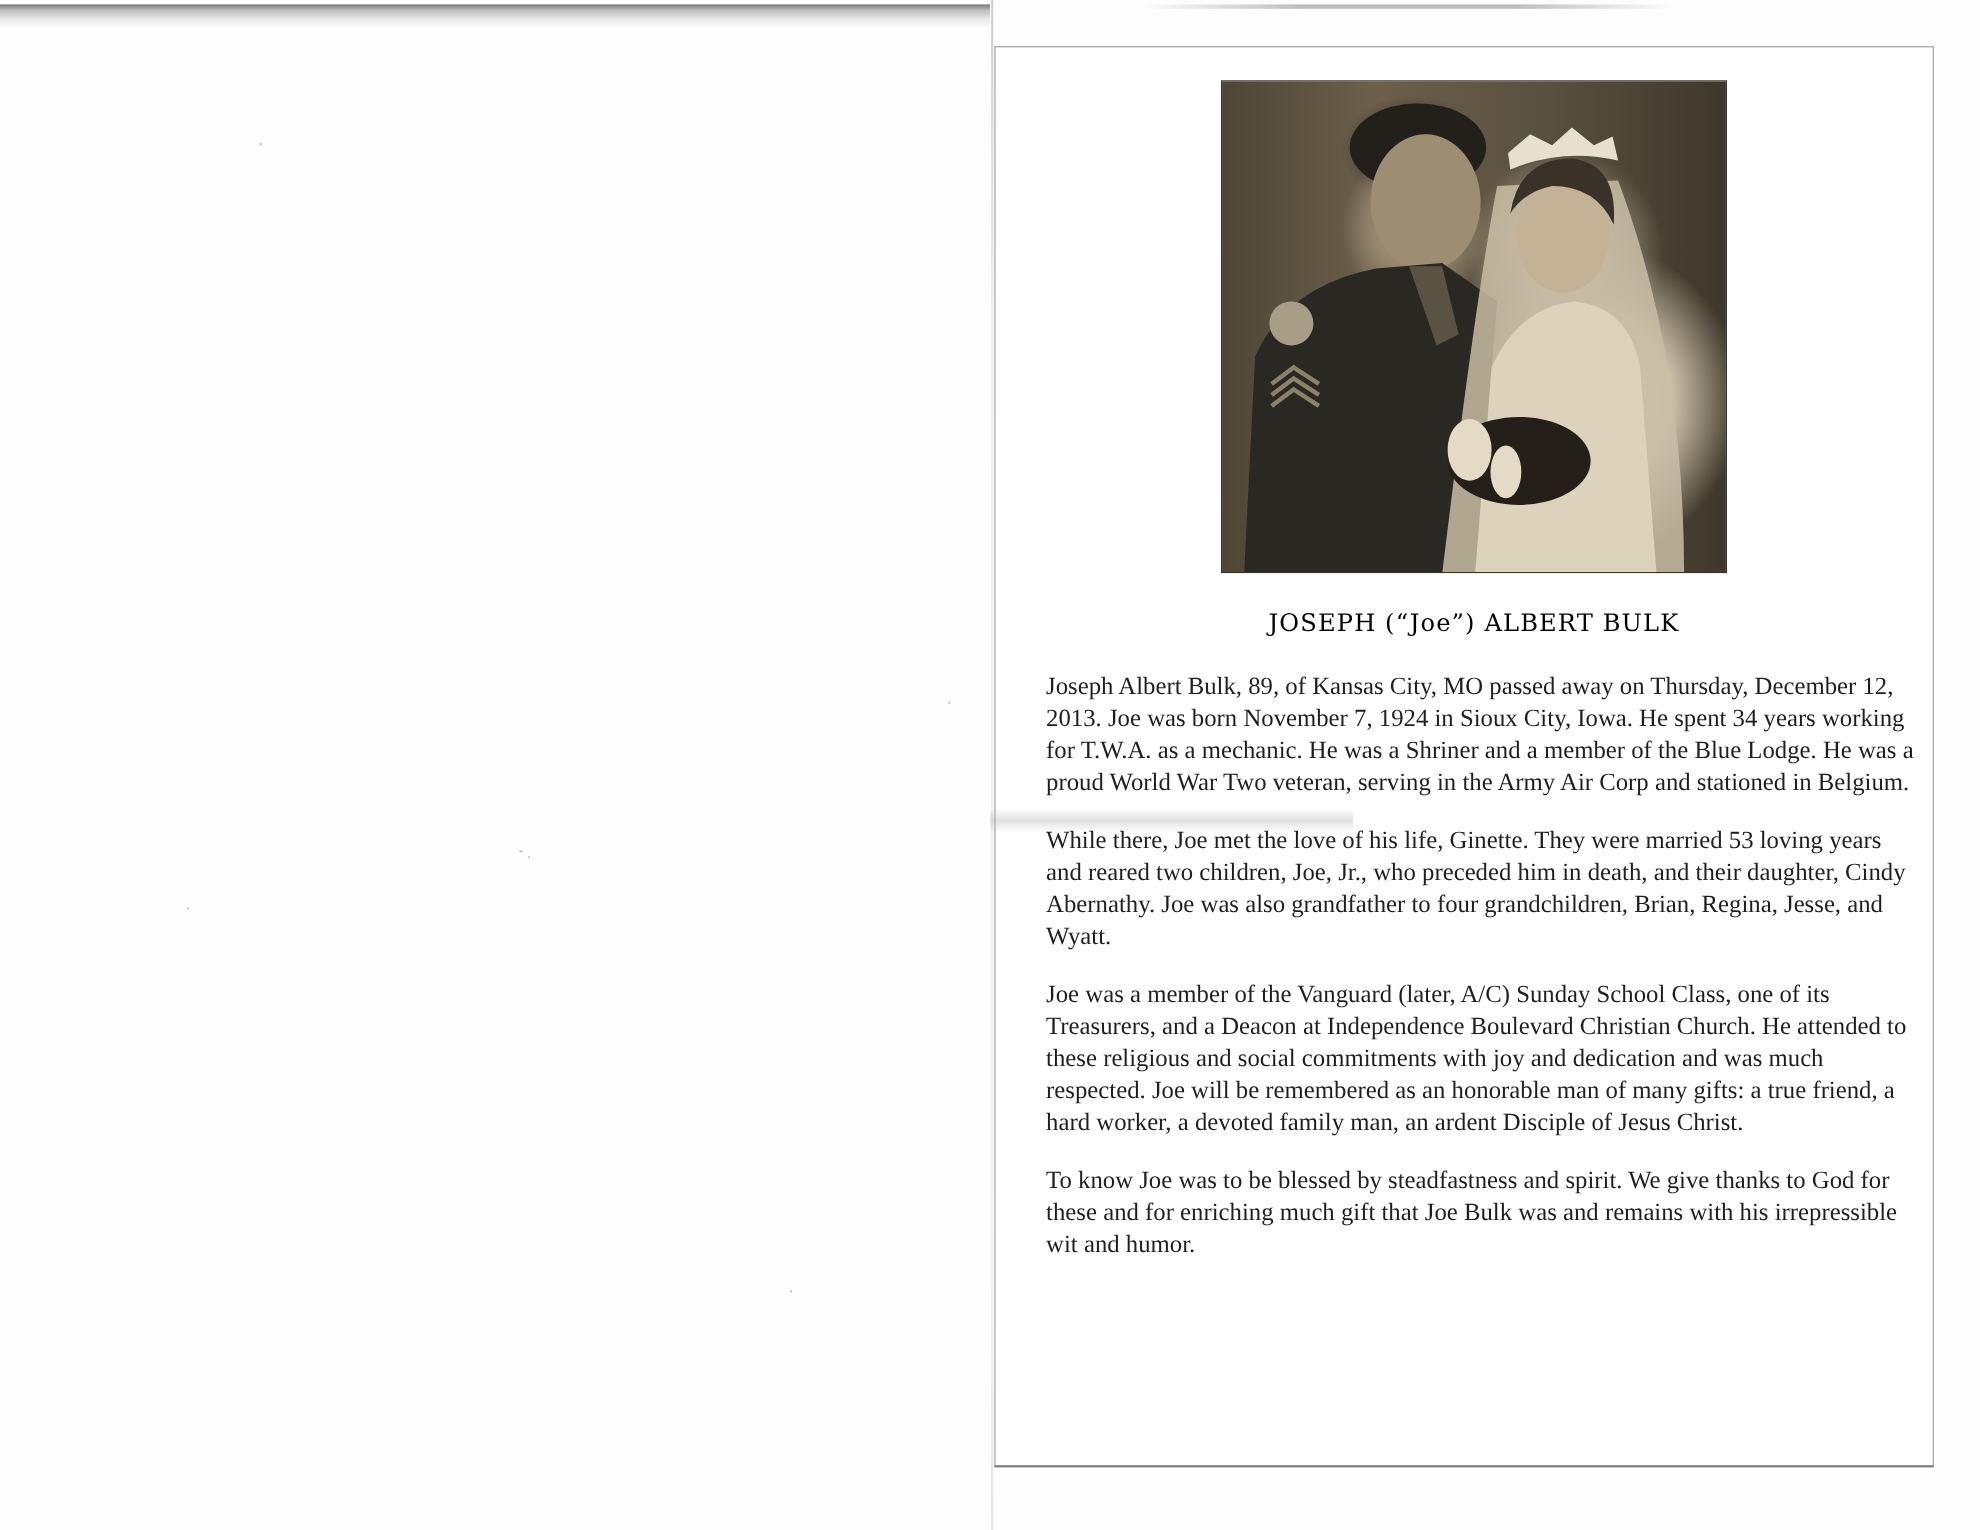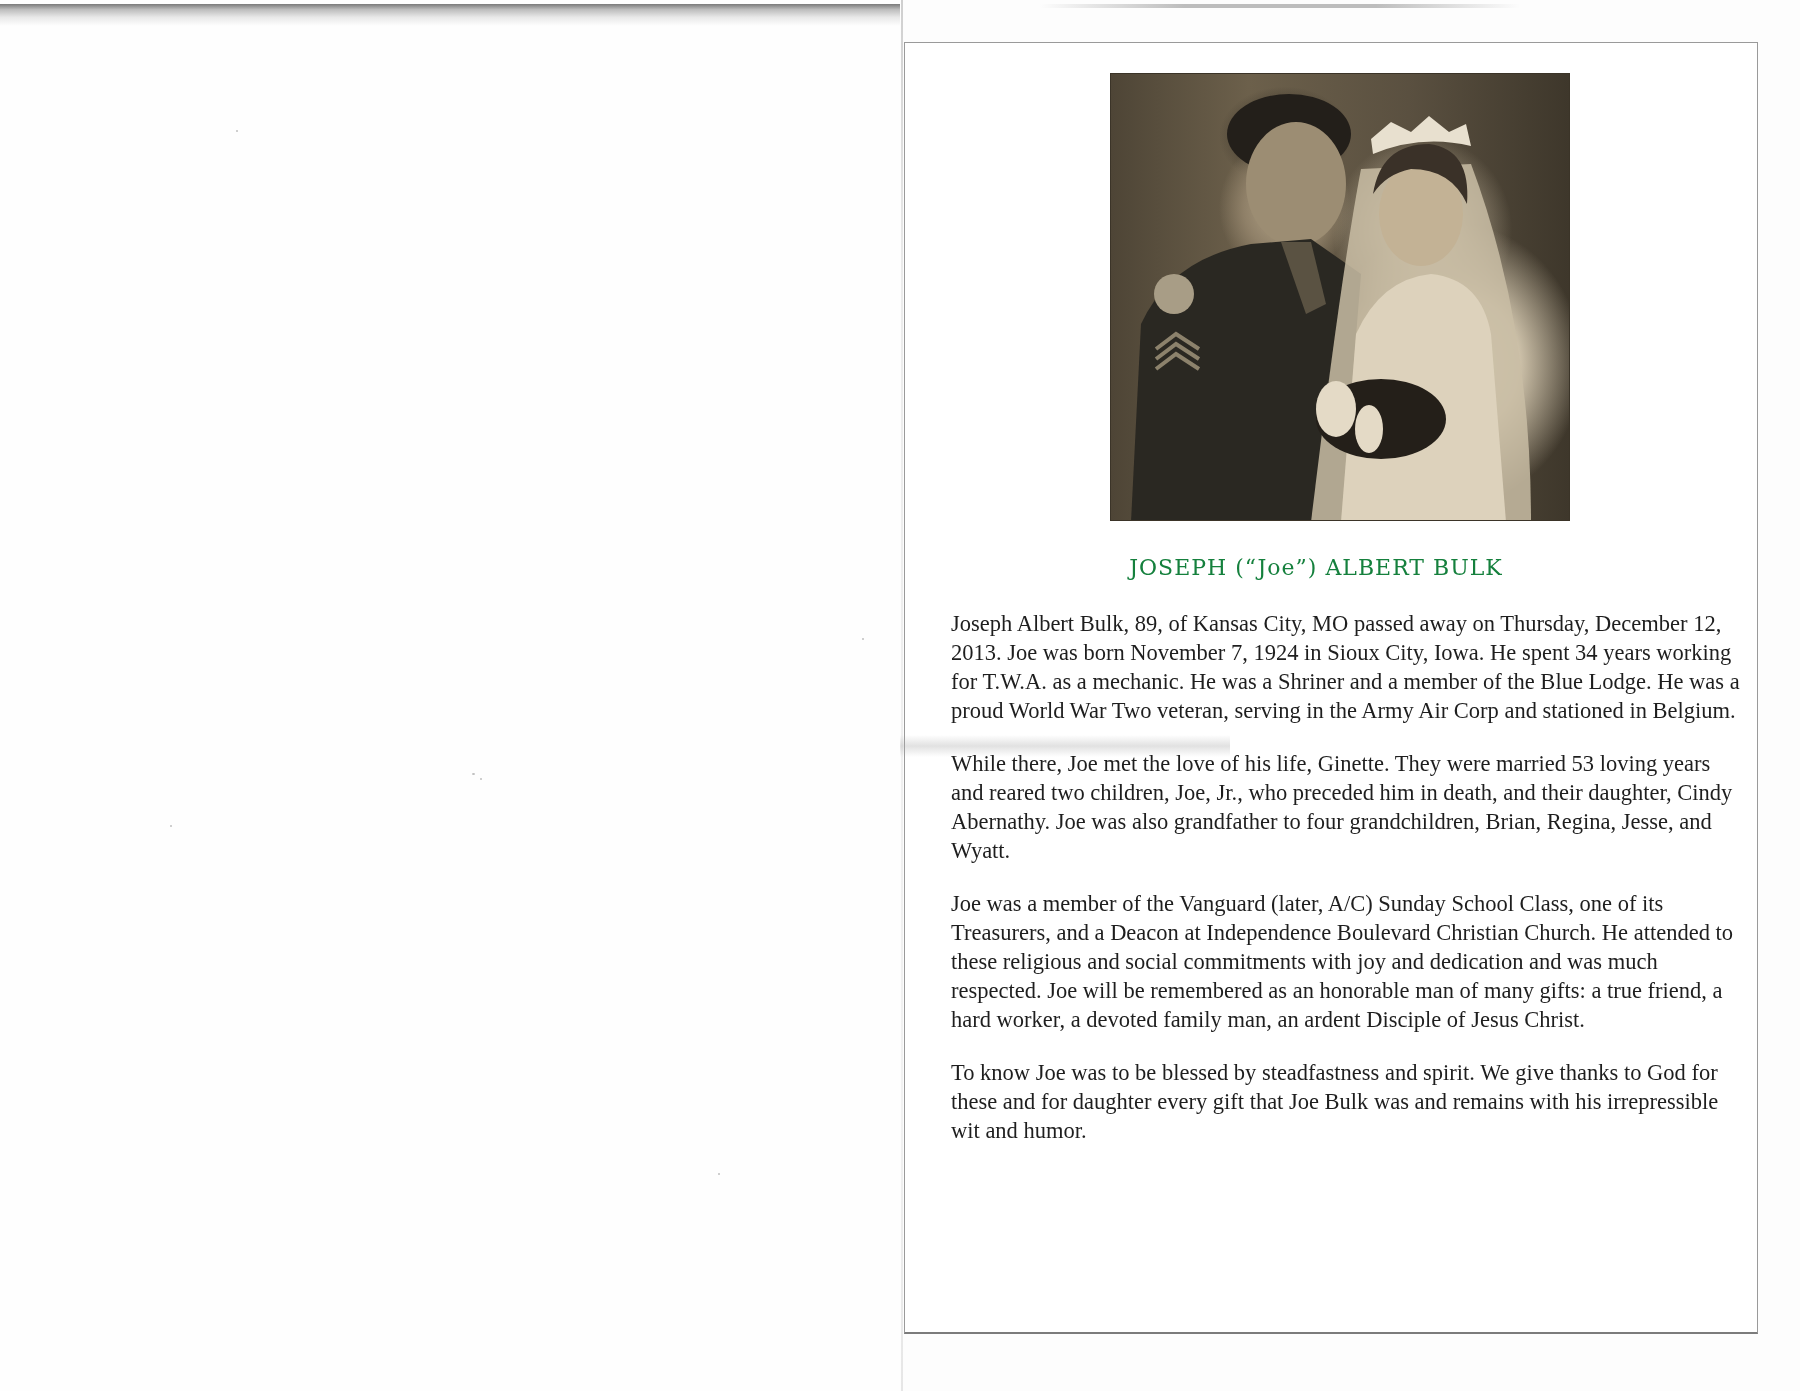--- a/index.html
+++ b/index.html
@@ -82,28 +82,28 @@
       border: 1px solid #3b3428;
       box-sizing: border-box;
       overflow: hidden;
     }
     .photo-caption-hidden {
       position: absolute;
       width: 1px; height: 1px; overflow: hidden; clip: rect(0 0 0 0);
     }
     .name-title {
       position: absolute;
-      left: 1036px;
+      left: 1060px;
       top: 540px;
       width: 560px;
       text-align: center;
       font-family: "DejaVu Serif", serif;
       font-size: 22px;
       letter-spacing: 1px;
-      color: #15803d;
+      color: #000000;
       font-weight: normal;
     }
     .body-text {
       position: absolute;
       left: 951px;
       top: 609px;
       width: 790px;
       font-family: Liberation Serif, serif;
       font-size: 22.5px;
       line-height: 29px;
@@ -174,16 +174,16 @@
   </div>
 
   <h1 class="name-title">JOSEPH (“Joe”) ALBERT BULK</h1>
 
   <div class="scan-smudge"></div>
 
   <div class="body-text">
     <p>Joseph Albert Bulk, 89, of Kansas City, MO passed away on Thursday, December 12, 2013. Joe was born November 7, 1924 in Sioux City, Iowa. He spent 34 years working for T.W.A. as a mechanic. He was a Shriner and a member of the Blue Lodge. He was a proud World War Two veteran, serving in the Army Air Corp and stationed in Belgium.</p>
     <p>While there, Joe met the love of his life, Ginette. They were married 53 loving years and reared two children, Joe, Jr., who preceded him in death, and their daughter, Cindy Abernathy. Joe was also grandfather to four grandchildren, Brian, Regina, Jesse, and Wyatt.</p>
     <p>Joe was a member of the Vanguard (later, A/C) Sunday School Class, one of its Treasurers, and a Deacon at Independence Boulevard Christian Church. He attended to these religious and social commitments with joy and dedication and was much respected. Joe will be remembered as an honorable man of many gifts: a true friend, a hard worker, a devoted family man, an ardent Disciple of Jesus Christ.</p>
-    <p>To know Joe was to be blessed by steadfastness and spirit.  We give thanks to God for these and for daughter every gift that Joe Bulk was and remains with his irrepressible wit and humor.</p>
+    <p>To know Joe was to be blessed by steadfastness and spirit.  We give thanks to God for these and for enriching much gift that Joe Bulk was and remains with his irrepressible wit and humor.</p>
   </div>
 
 </div>
 
 </body></html>

